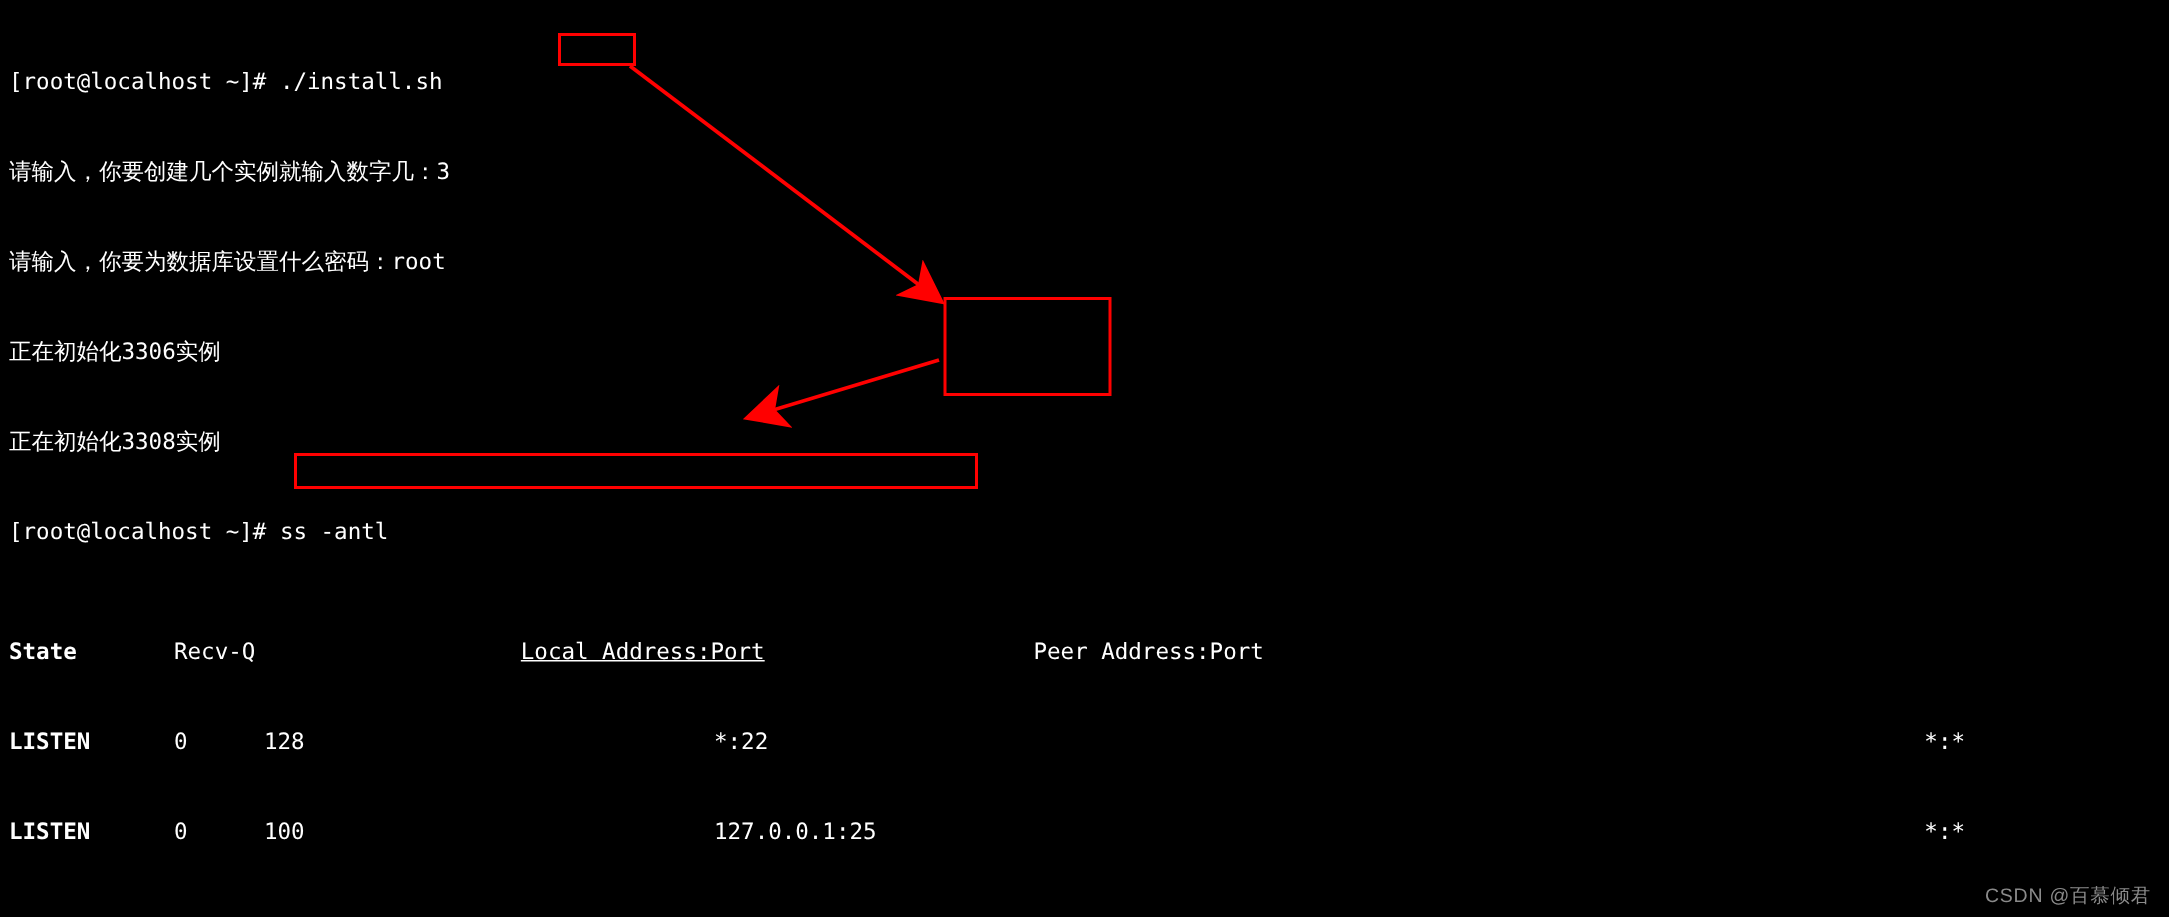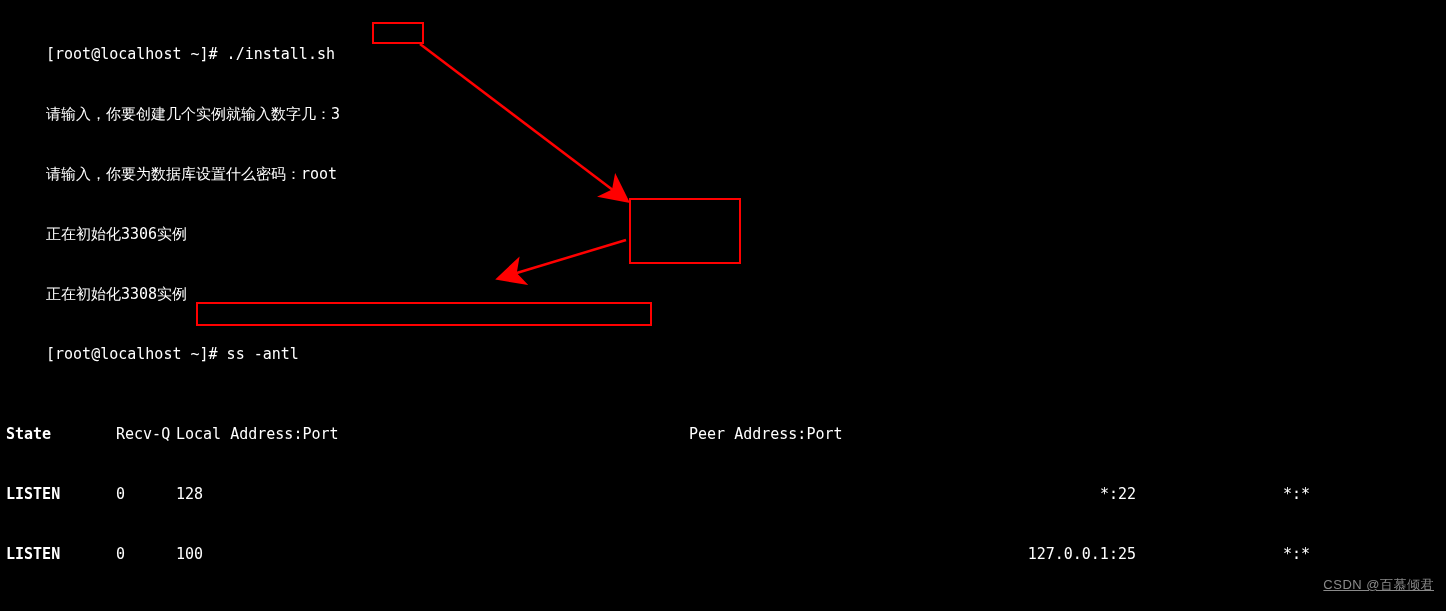--- a/index.html
+++ b/index.html
@@ -13,45 +13,44 @@
     width: 1446px;
     height: 611px;
     overflow: hidden;
     position: relative;
   }
   .term {
     padding: 4px 6px;
     white-space: pre;
     position: relative;
   }
-  .line { white-space: pre; margin-left: 40px; }
+  .line { white-space: pre; }
   .row { display: flex; }
   .col-state   { width: 110px; font-weight: bold; }
   .col-recvq   { width: 60px; }
   .col-sendq   { width: 300px; }
-  .col-local   { width: 660px; text-align: right; padding-right: 8px; }
+  .col-local   { width: 660px; text-align: left; padding-right: 8px; }
   .col-peer    { flex: 1; text-align: right; padding-right: 130px; }
-  .hdr-local   { width: 505px; text-align: left; padding-right: 8px; }
+  .hdr-local   { width: 505px; text-align: center; padding-right: 8px; text-decoration: underline; }
   .hdr-peer    { flex: 1; text-align: left; padding-right: 130px; }
   .redbox {
     position: absolute;
     border: 2px solid #ff0000;
     box-sizing: border-box;
     pointer-events: none;
   }
   .watermark {
     position: absolute;
     right: 12px;
-    bottom: 16px;
+    bottom: 4px;
     color: #8a8a8a;
     font-family: sans-serif;
     font-size: 13px;
     font-weight: 400;
     letter-spacing: 0.5px;
-    text-decoration: underline;
   }
   svg.anno {
     position: absolute;
     left: 0; top: 0;
     pointer-events: none;
   }
 </style>
 </head>
 <body>
 

